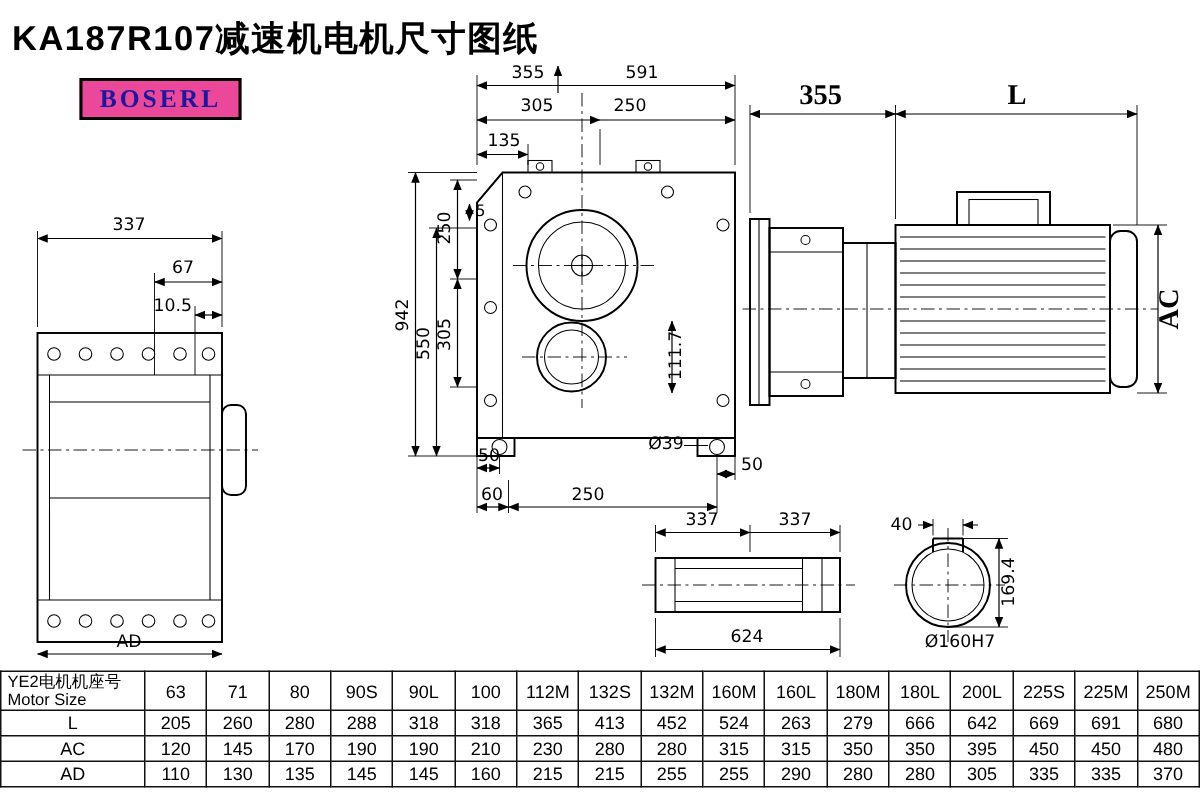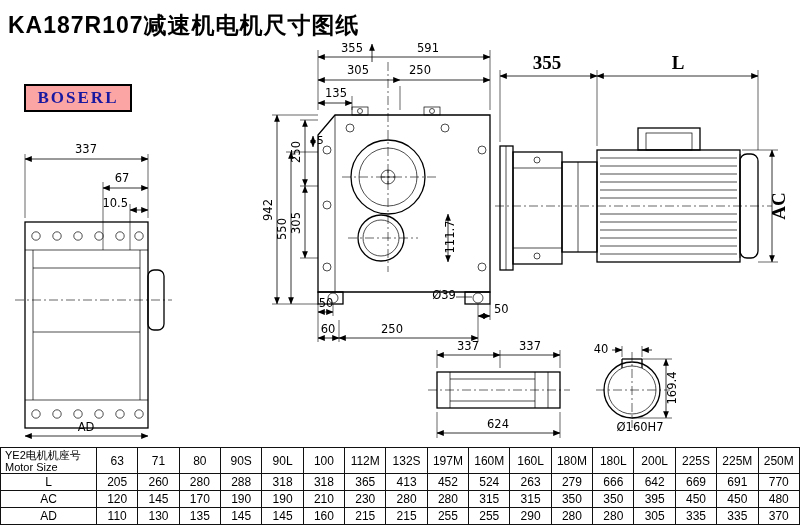--- a/index.html
+++ b/index.html
@@ -6,25 +6,25 @@
   html, body { margin: 0; padding: 0; }
   body {
     width: 800px; height: 528px; position: relative; overflow: hidden;
     background: #ffffff; font-family: "Liberation Sans", sans-serif; color: #000;
   }
   .title {
     position: absolute; left: 8px; top: 10px;
     font-size: 23px; font-weight: bold; letter-spacing: 1px; white-space: nowrap;
   }
   .logo {
-    position: absolute; left: 24px; top: 52px; width: 108px; height: 28px;
-    border: 2px solid #000; background: #fca5a5;
+    position: absolute; left: 53px; top: 52px; width: 108px; height: 28px;
+    border: 2px solid #000; background: #ec4899;
     display: flex; align-items: center; justify-content: center;
     color: #1818a0; font-family: "Liberation Serif", serif;
-    font-weight: bold; font-size: 17px; letter-spacing: 2px; margin-top: 32px;
+    font-weight: bold; font-size: 17px; letter-spacing: 2px;
   }
   svg.draw { position: absolute; left: 0; top: 0; }
   .ln  { stroke: #000; stroke-width: 1.3; fill: none; }
   .thin{ stroke: #000; stroke-width: 0.7; fill: none; }
   .dim { stroke: #000; stroke-width: 0.8; fill: none; }
   .ext { stroke: #000; stroke-width: 0.6; fill: none; }
   .cl  { stroke: #000; stroke-width: 0.6; fill: none; stroke-dasharray: 9 3 2 3; }
   text.d   { font: 11.5px "DejaVu Sans", sans-serif; fill: #000; }
   text.sm  { font: 10.5px "DejaVu Sans", sans-serif; fill: #000; }
   text.big { font: bold 19px "Liberation Serif", serif; fill: #000; }
@@ -269,21 +269,21 @@
           <div>Motor Size</div>
         </td>
         <td>63</td>
         <td>71</td>
         <td>80</td>
         <td>90S</td>
         <td>90L</td>
         <td>100</td>
         <td>112M</td>
         <td>132S</td>
-        <td>197M</td>
+        <td>132M</td>
         <td>160M</td>
         <td>160L</td>
         <td>180M</td>
         <td>180L</td>
         <td>200L</td>
         <td>225S</td>
         <td>225M</td>
         <td>250M</td>
       </tr>
       <tr>
@@ -297,21 +297,21 @@
         <td>365</td>
         <td>413</td>
         <td>452</td>
         <td>524</td>
         <td>263</td>
         <td>279</td>
         <td>666</td>
         <td>642</td>
         <td>669</td>
         <td>691</td>
-        <td>770</td>
+        <td>680</td>
       </tr>
       <tr>
         <td class="lbl">AC</td>
         <td>120</td>
         <td>145</td>
         <td>170</td>
         <td>190</td>
         <td>190</td>
         <td>210</td>
         <td>230</td>

